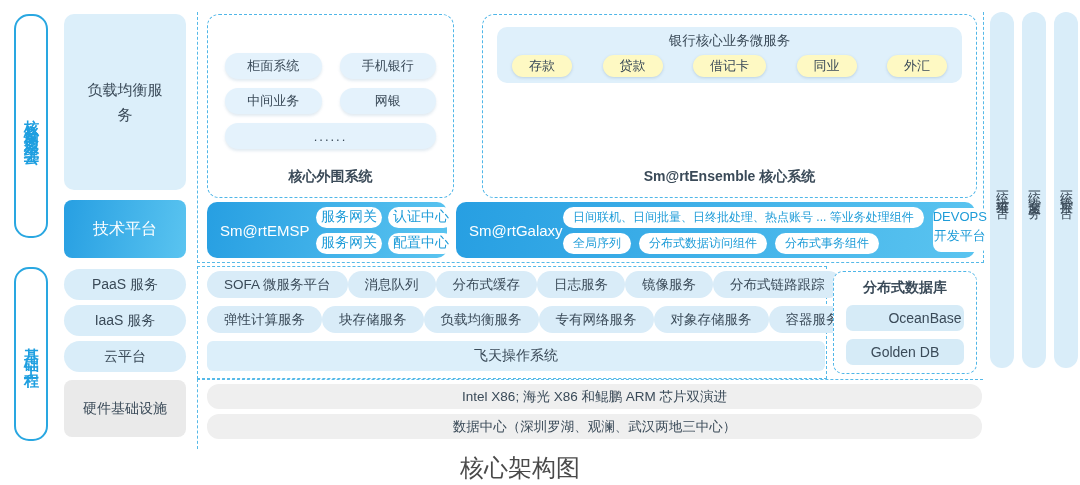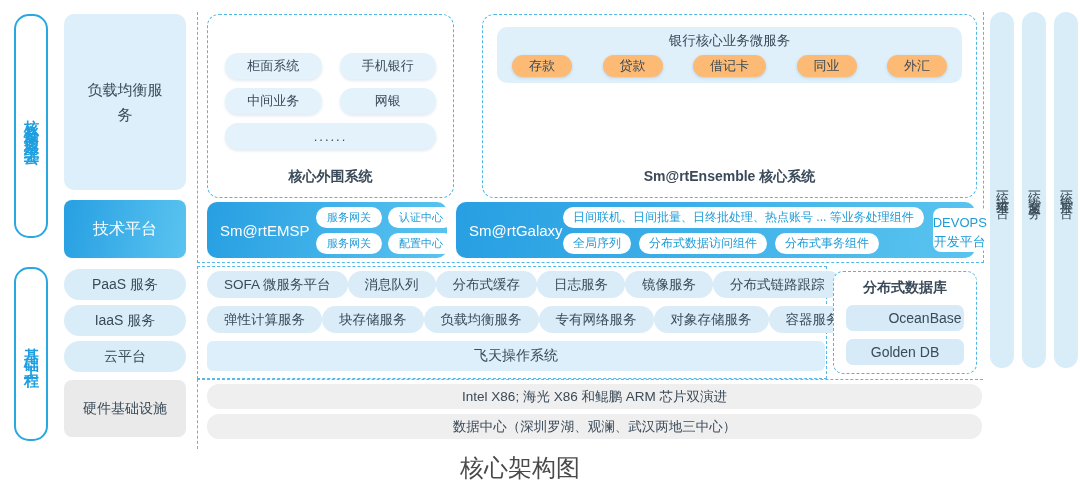--- a/index.html
+++ b/index.html
@@ -46,40 +46,40 @@
   .pill{height:26px;background:#E4F2FC;border-radius:14px;display:flex;align-items:center;
     justify-content:center;font-size:13px;box-shadow:0 2px 3px rgba(90,140,175,.18);}
   .pill.wide{grid-column:1 / span 2;letter-spacing:2px;}
 
   
   .sub{position:absolute;left:14px;right:14px;background:#DFF0FB;border-radius:10px;}
   .sub1{top:12px;height:56px;} .sub2{top:76px;height:78px;}
   .subtitle{text-align:center;font-weight:normal;font-size:13.5px;padding-top:5px;color:#3A4A58;}
   .wrow{display:flex;justify-content:space-between;margin:5px 15px 0;}
   .crow{display:flex;justify-content:center;gap:38px;margin-top:5px;}
-  .wpill{height:22px;background:#fdba74;border-radius:12px;display:flex;align-items:center;
+  .wpill{height:22px;background:#fef9c3;border-radius:12px;display:flex;align-items:center;
     justify-content:center;font-size:13px;padding:0 17px;box-shadow:0 1px 3px rgba(60,100,140,.22);}
   .crow .wpill{width:60px;}
 
   
   .gbox{position:absolute;top:202px;height:56px;background:linear-gradient(100deg,#279FE2,#5AC4F0);
     border-radius:10px;display:flex;align-items:center;color:#fff;}
   .emsp{left:207px;width:240px;}
   .galaxy{left:456px;width:519px;}
   .gname{font-size:15px;padding-left:13px;white-space:nowrap;}
   .emsp .gname{width:88px;}
   .galaxy .gname{width:90px;}
   .g22{display:grid;grid-template-columns:66px 66px;gap:5px 6px;margin-left:8px;}
-  .bpill{height:21px;background:#fff;border-radius:11px;color:#1E9CD8;font-size:11px;
+  .bpill{height:21px;background:#fff;border-radius:11px;color:#1E9CD8;font-size:14px;
     display:flex;align-items:center;justify-content:center;padding:0 4px;white-space:nowrap;}
   .gcol{display:flex;flex-direction:column;gap:5px;margin-left:4px;}
   .gcol .r2{display:flex;gap:8px;}
   .gcol .bpill{padding:0 10px;font-size:12px;}
   .devops{width:72px;height:44px;background:#fff;border-radius:8px;color:#1E9CD8;
-    margin-left:9px;display:flex;flex-direction:column;align-items:center;justify-content:flex-end;
+    margin-left:9px;display:flex;flex-direction:column;align-items:center;justify-content:flex-start;
     font-size:13px;line-height:1.45;}
 
   
   .srow{position:absolute;left:207px;width:618px;height:27px;display:flex;justify-content:space-between;}
   .srow .spill{height:27px;background:#D9ECF8;border-radius:14px;display:flex;align-items:center;
     justify-content:center;font-size:13.5px;padding:0 17px;white-space:nowrap;}
   .paas-row{top:271px;} .iaas-row{top:306px;}
   .cloud-os{position:absolute;left:207px;top:341px;width:618px;height:30px;background:#DCEFFA;
     border-radius:6px;display:flex;align-items:center;justify-content:center;font-size:14px;}
 

